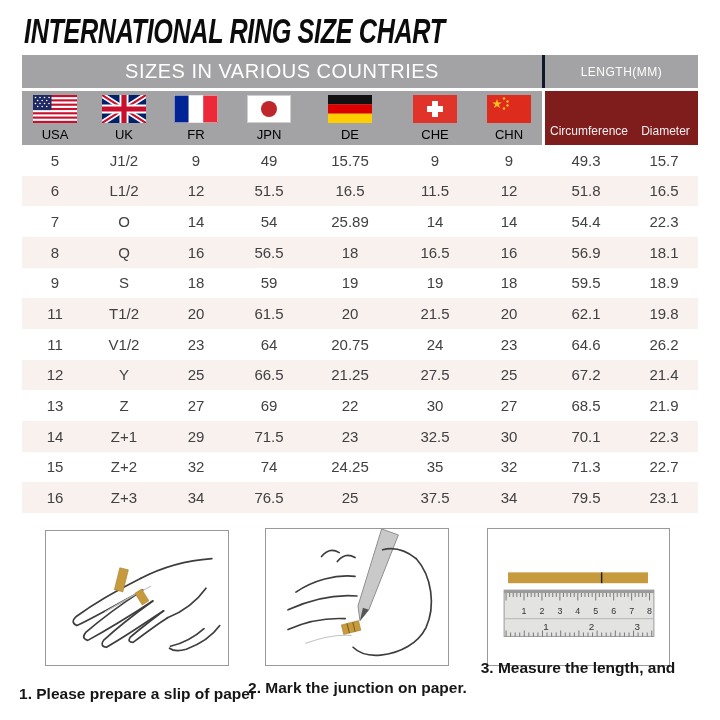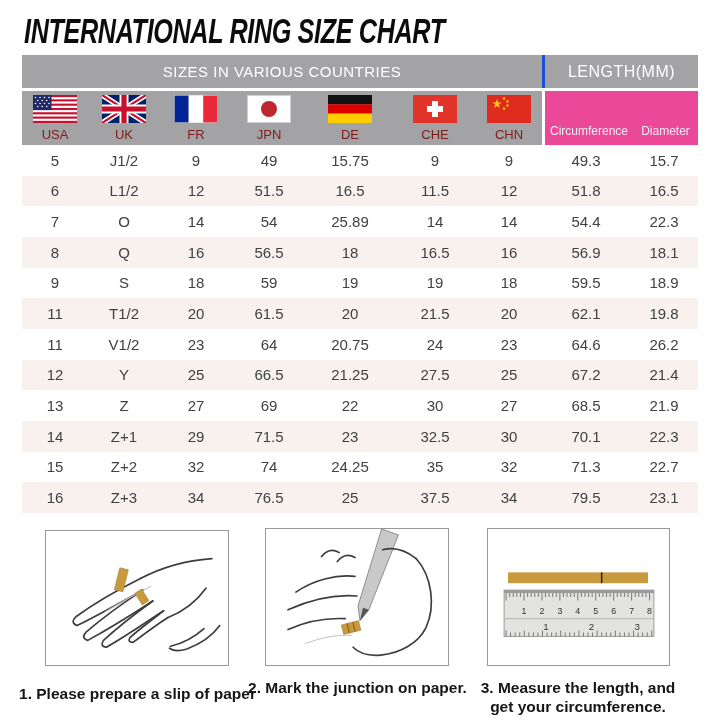--- a/index.html
+++ b/index.html
@@ -8,48 +8,48 @@
   body{position:relative}
 
   .title{position:absolute;left:24px;top:11px;font-size:35px;font-weight:700;
     font-style:italic;letter-spacing:-0.5px;color:#0c0c0c;white-space:nowrap;
     transform:scaleX(0.72);transform-origin:left center}
 
   .chart{position:absolute;left:22px;top:55px;width:676px}
   .hrow{display:grid;grid-template-columns:520px 156px}
   .hrow1{height:33px;margin-bottom:3px}
   .hcell{background:#a3a2a4;color:#ffffff;display:flex;align-items:center;
-    justify-content:center;font-size:15px;letter-spacing:0.5px}
-  .hcell-right{border-left:3px solid #1d4ed8;font-size:16px}
+    justify-content:center;font-size:20px;letter-spacing:0.5px}
+  .hcell-right{border-left:3px solid #0f172a;font-size:12px}
   .hrow2{height:54px}
   .countries{display:grid;grid-template-columns:66px 72px 72px 74px 88px 82px 66px;
     background:#a3a2a4}
   .country{display:flex;flex-direction:column;align-items:center;padding-top:4px}
   .flag{width:44px;height:28px;display:block}
-  .clbl{margin-top:4px;font-size:13px;color:#7f1d1d}
-  .lencols{background:#ec4899;border-left:3px solid #ffffff;display:grid;
+  .clbl{margin-top:4px;font-size:13px;color:#000000}
+  .lencols{background:#7f1d1d;border-left:3px solid #ffffff;display:grid;
     grid-template-columns:88px 65px;align-items:end;padding-bottom:7px;
     font-size:12px;color:#f0eff1;text-align:center}
 
   .tbody{width:676px}
   .trow{display:grid;grid-template-columns:66px 72px 72px 74px 88px 82px 66px 88px 68px;
     height:30.67px;align-items:center;text-align:center;font-size:15px;color:#414042}
   .trow:nth-child(even){background:#f8f1ee}
 
   .panel{position:absolute;background:#ffffff;border:1px solid #999999}
   #panel1{left:45px;top:530px;width:184px;height:136px}
   #panel2{left:265px;top:528px;width:184px;height:138px}
   #panel3{left:487px;top:528px;width:183px;height:138px}
   .panel svg{width:100%;height:100%;display:block}
 
   .caption{position:absolute;text-align:center;font-size:15.5px;font-weight:700;
     color:#161616;line-height:19px}
   #cap1{left:10px;top:684px;width:255px}
   #cap2{left:240px;top:678px;width:235px}
-  #cap3{left:460px;top:678px;width:236px}
+  #cap3{left:460px;top:658px;width:236px}
 
   .hand{fill:none;stroke:#3d3d3d;stroke-width:1.7;stroke-linecap:round}
   .hand-light{fill:none;stroke:#c4c4c4;stroke-width:1.2;stroke-linecap:round}
   .gold{fill:#c79a3e;stroke:#9c7a28;stroke-width:0.5}
   .rnum{font-size:9px;fill:#333333;text-anchor:middle;
     font-family:"Liberation Sans",sans-serif}
   .rnum2{font-size:10px;fill:#333333;text-anchor:middle;
     font-family:"Liberation Sans",sans-serif}
 </style>
 </head>
@@ -370,14 +370,13 @@
 </div>
 
 <div class="caption" id="cap1">
   <span style="display:block">1. Please prepare a slip of paper</span>
 </div>
 <div class="caption" id="cap2">
   <span style="display:block">2. Mark the junction on paper.</span>
 </div>
 <div class="caption" id="cap3">
   <span style="display:block">3. Measure the length, and</span>
-  <span style="display:block">get your circumference.</span>
 </div>
 
 </body></html>

